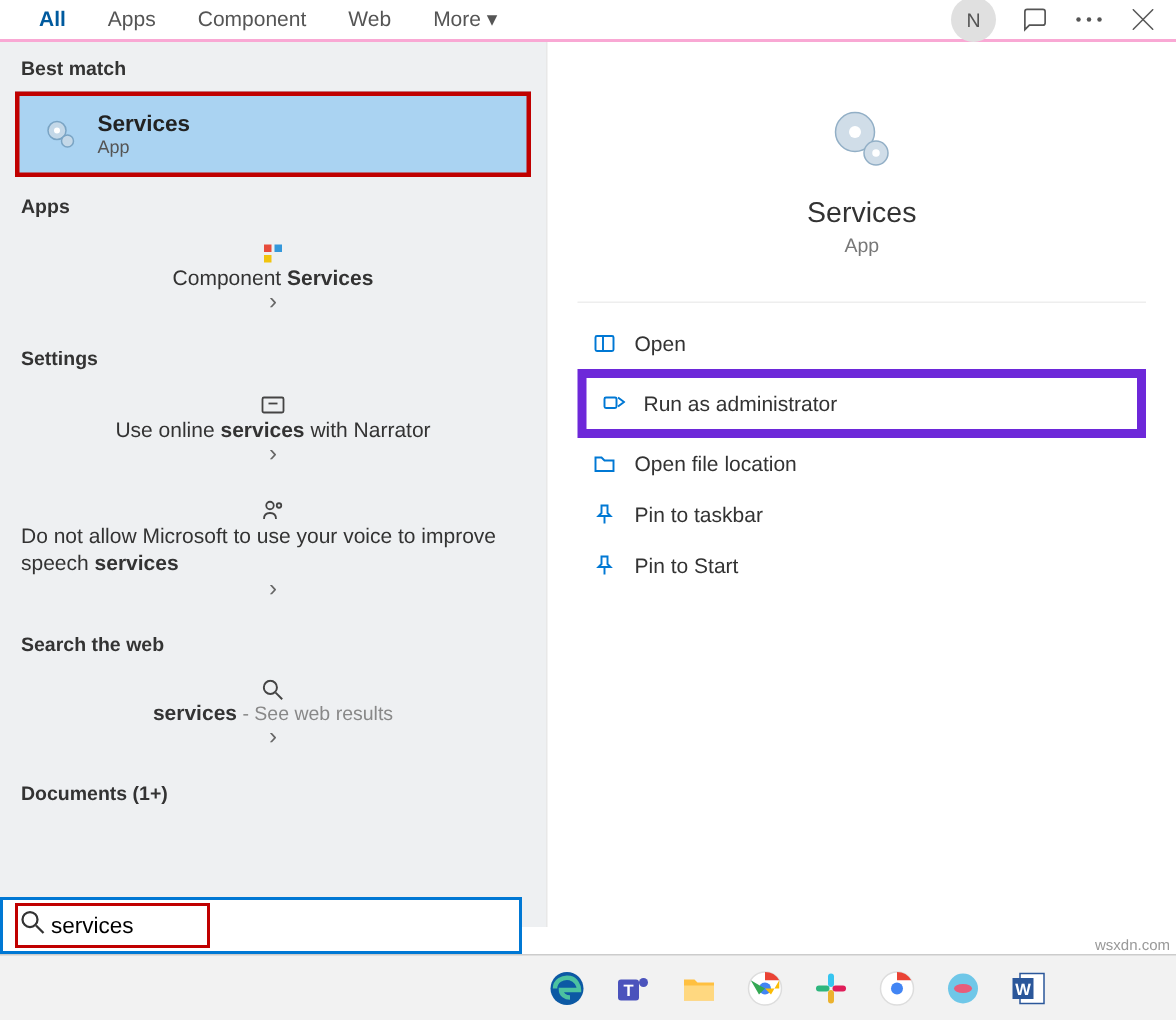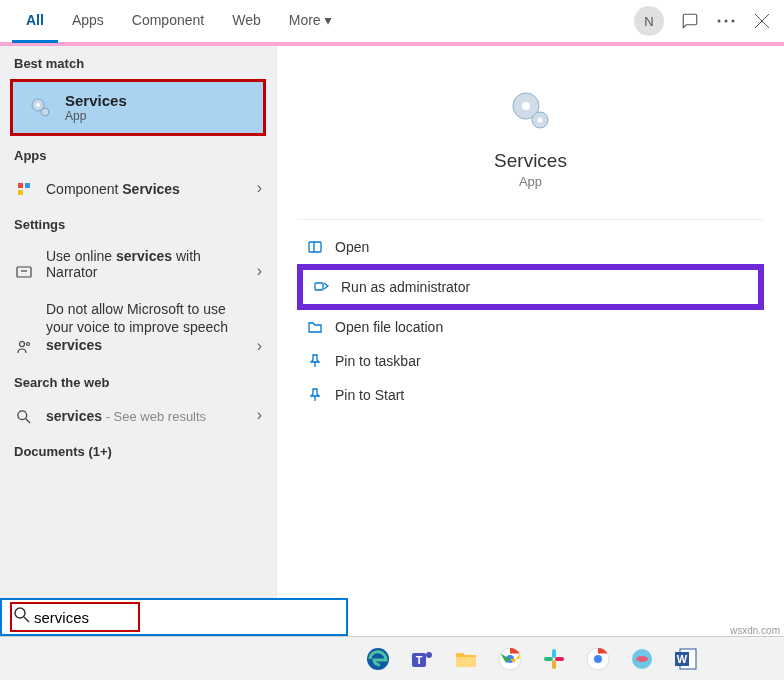--- a/index.html
+++ b/index.html
@@ -1,37 +1,37 @@
 <!DOCTYPE html>
 <html><head>
 <meta charset="utf-8">
 <style>
   * { box-sizing: border-box; margin: 0; padding: 0; font-family: "Segoe UI", Arial, sans-serif; }
   body { width: 784px; height: 680px; background: #fff; position: relative; overflow: hidden; }
   
-  .header { height: 46px; display: flex; align-items: center; border-bottom: 4px solid #f9a8d4; padding: 0 12px; }
+  .header { height: 28px; display: flex; align-items: center; border-bottom: 2px solid #f9a8d4; padding: 0 12px; }
   .tabs { display: flex; gap: 0; }
   .tab { padding: 12px 14px; font-size: 14px; color: #555; cursor: pointer; border-bottom: 3px solid transparent; }
   .tab.active { color: #005a9e; font-weight: 600; border-bottom-color: #0078d4; }
   .header-right { margin-left: auto; display: flex; gap: 16px; align-items: center; }
   .avatar-circle { width: 30px; height: 30px; border-radius: 50%; background: #e0e0e0; display: flex; align-items: center; justify-content: center; font-size: 13px; color: #555; }
   .header-icon { width: 20px; height: 20px; display: flex; align-items: center; justify-content: center; color: #555; cursor: pointer; }
   
   .content { display: flex; height: 590px; }
-  .left-pane { width: 276px; background: #eef0f2; overflow: hidden; }
+  .left-pane { width: 364px; background: #eef0f2; overflow: hidden; }
   .right-pane { flex: 1; background: #fff; padding: 20px; border-left: 1px solid #e8e8e8; }
   
   .section-label { font-size: 13px; font-weight: 600; color: #333; padding: 10px 14px 6px; }
   
   .best-item { display: flex; align-items: center; padding: 10px 14px; background: #aad3f2; border: 3px solid #c00000; margin: 2px 10px 2px 10px; }
   .best-icon { width: 28px; height: 28px; margin-right: 10px; display:flex; align-items:center; justify-content:center; }
   .best-text .title { font-size: 15px; font-weight: 600; color: #222; }
   .best-text .sub { font-size: 12px; color: #555; }
   
-  .list-item { display: flex; align-items: flex-end; padding: 10px 14px; gap: 12px; cursor: pointer; }
+  .list-item { display: flex; align-items: center; padding: 10px 14px; cursor: pointer; flex-direction: column; }
   .list-icon { width: 20px; display:flex; align-items:center; justify-content:center; color:#444; }
   .list-text { flex: 1; font-size: 14px; color: #333; }
   .chev { color: #666; }
   .dim { color: #888; font-size: 13px; }
   
   .detail-head { text-align: center; padding: 20px 0 30px; border-bottom: 1px solid #eee; margin-bottom: 10px;}
   .detail-icon { width: 50px; height: 50px; margin: 0 auto 14px; }
   .detail-title { font-size: 19px; color: #333; }
   .detail-sub { font-size: 13px; color: #777; margin-top: 2px; }
   

